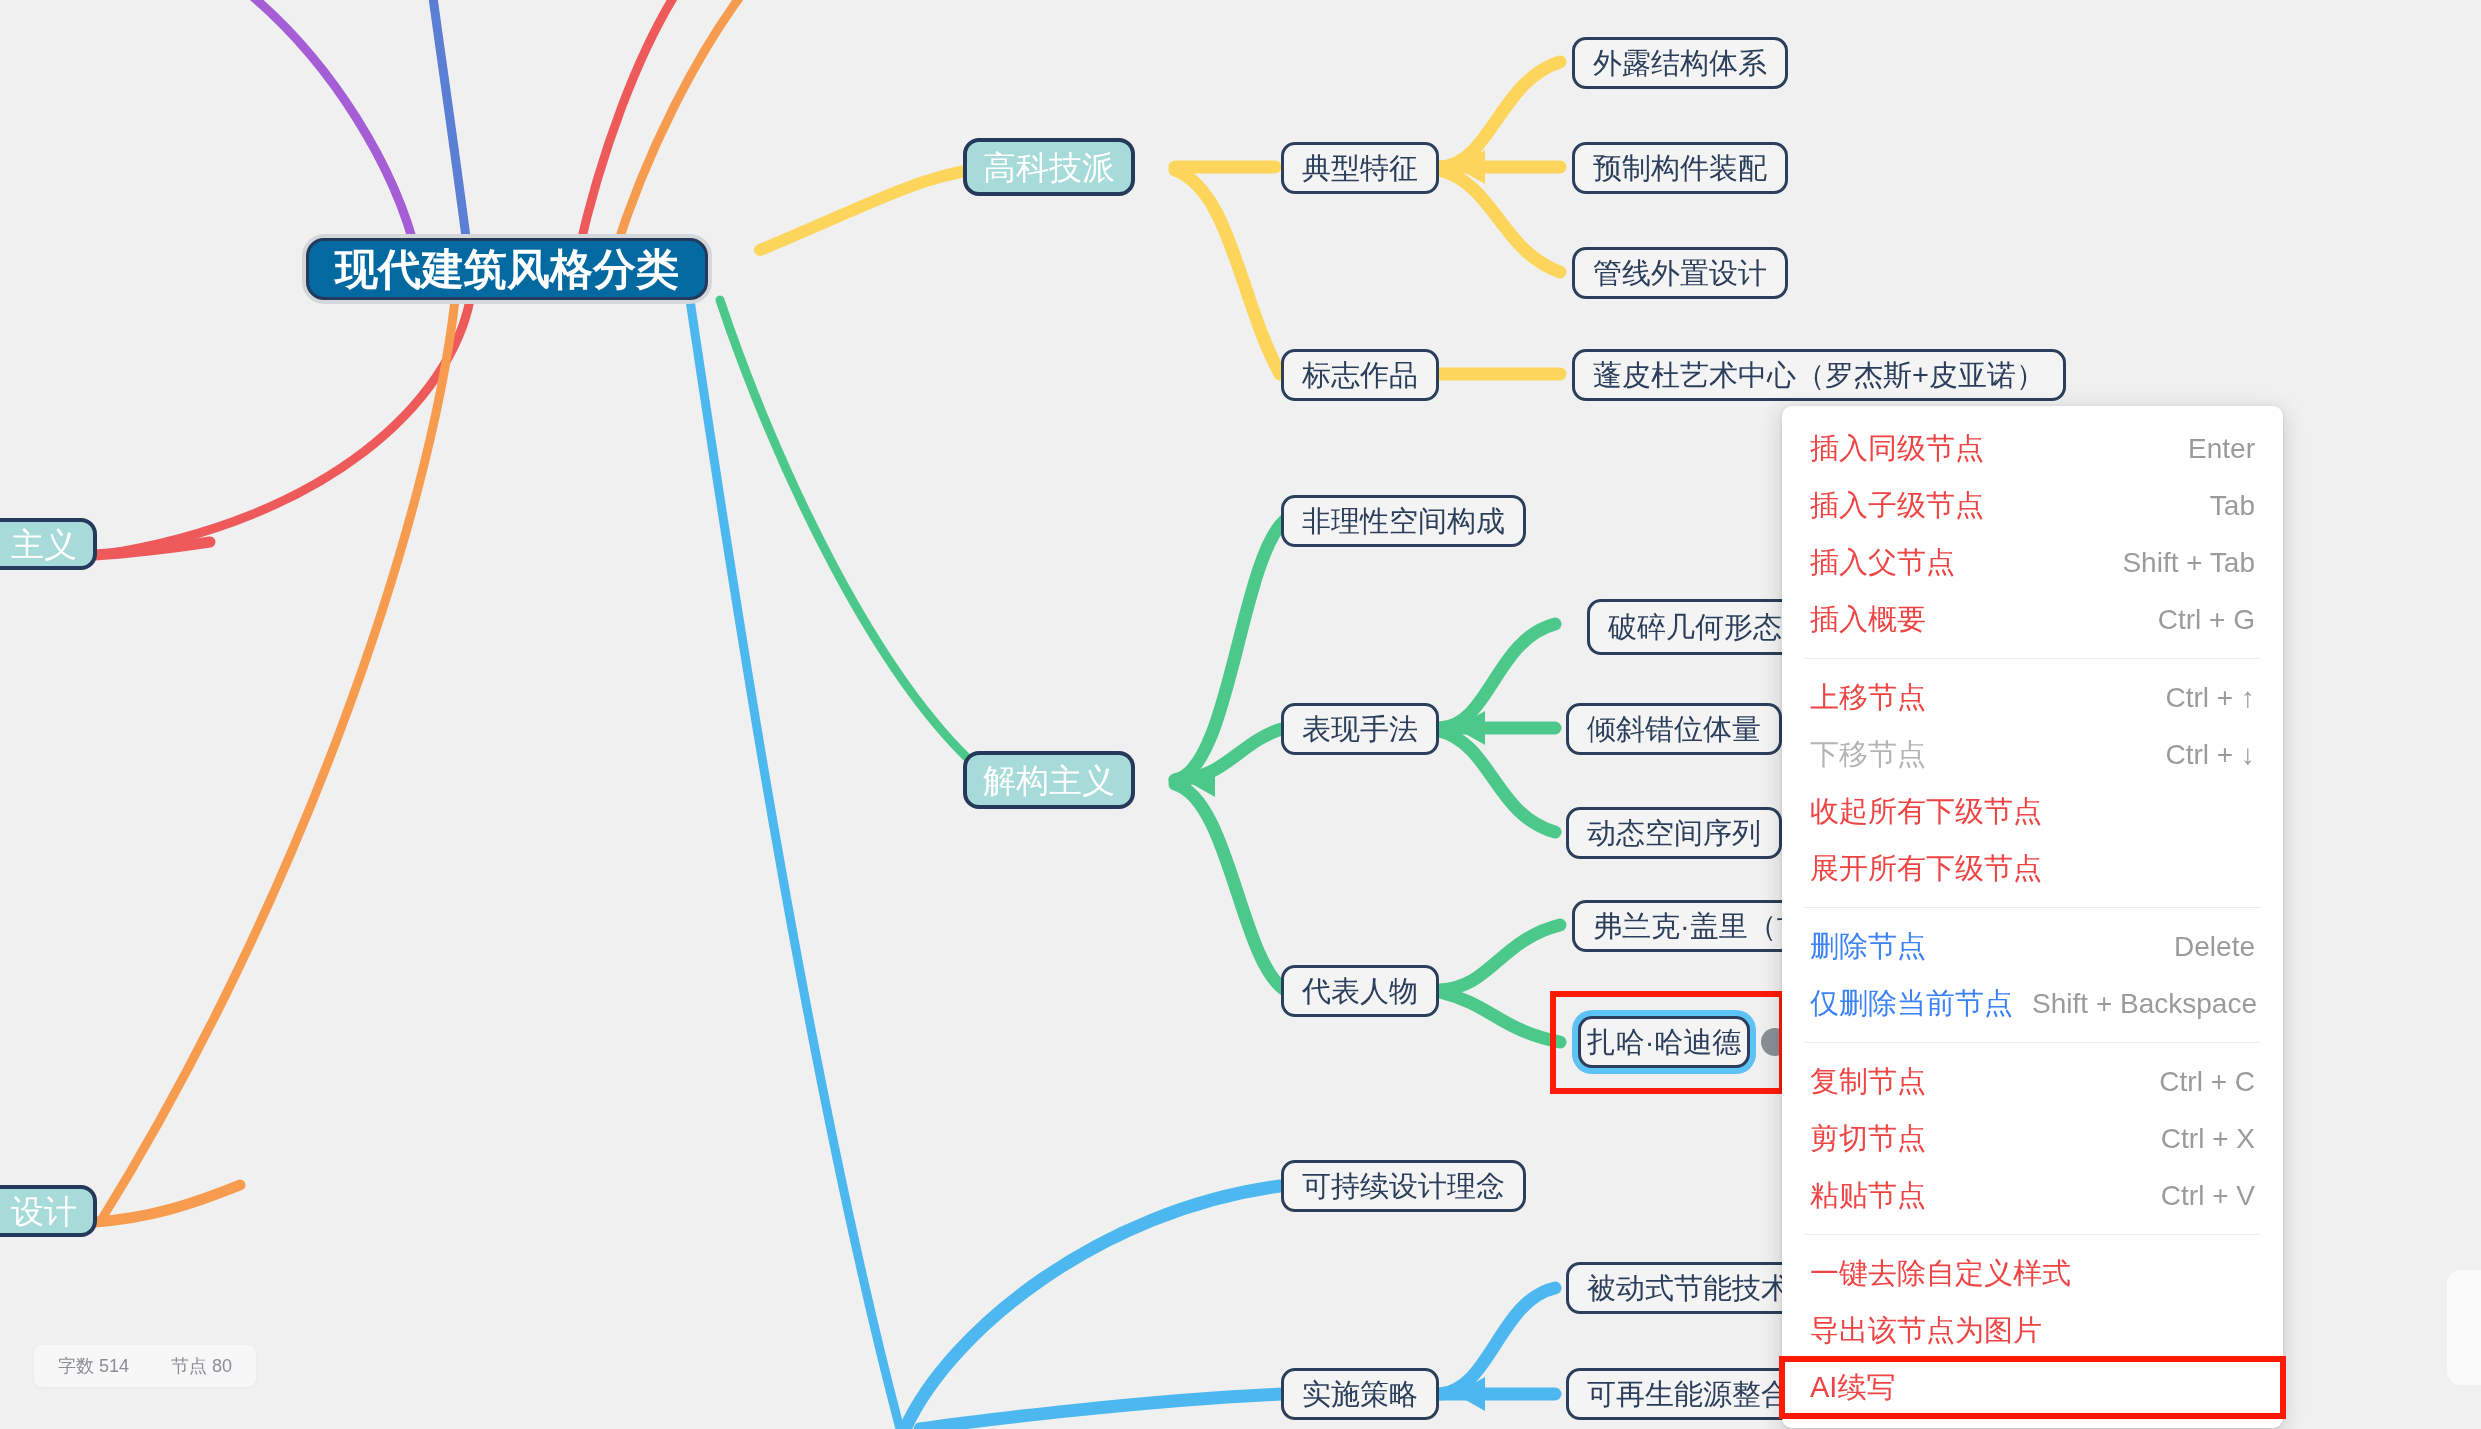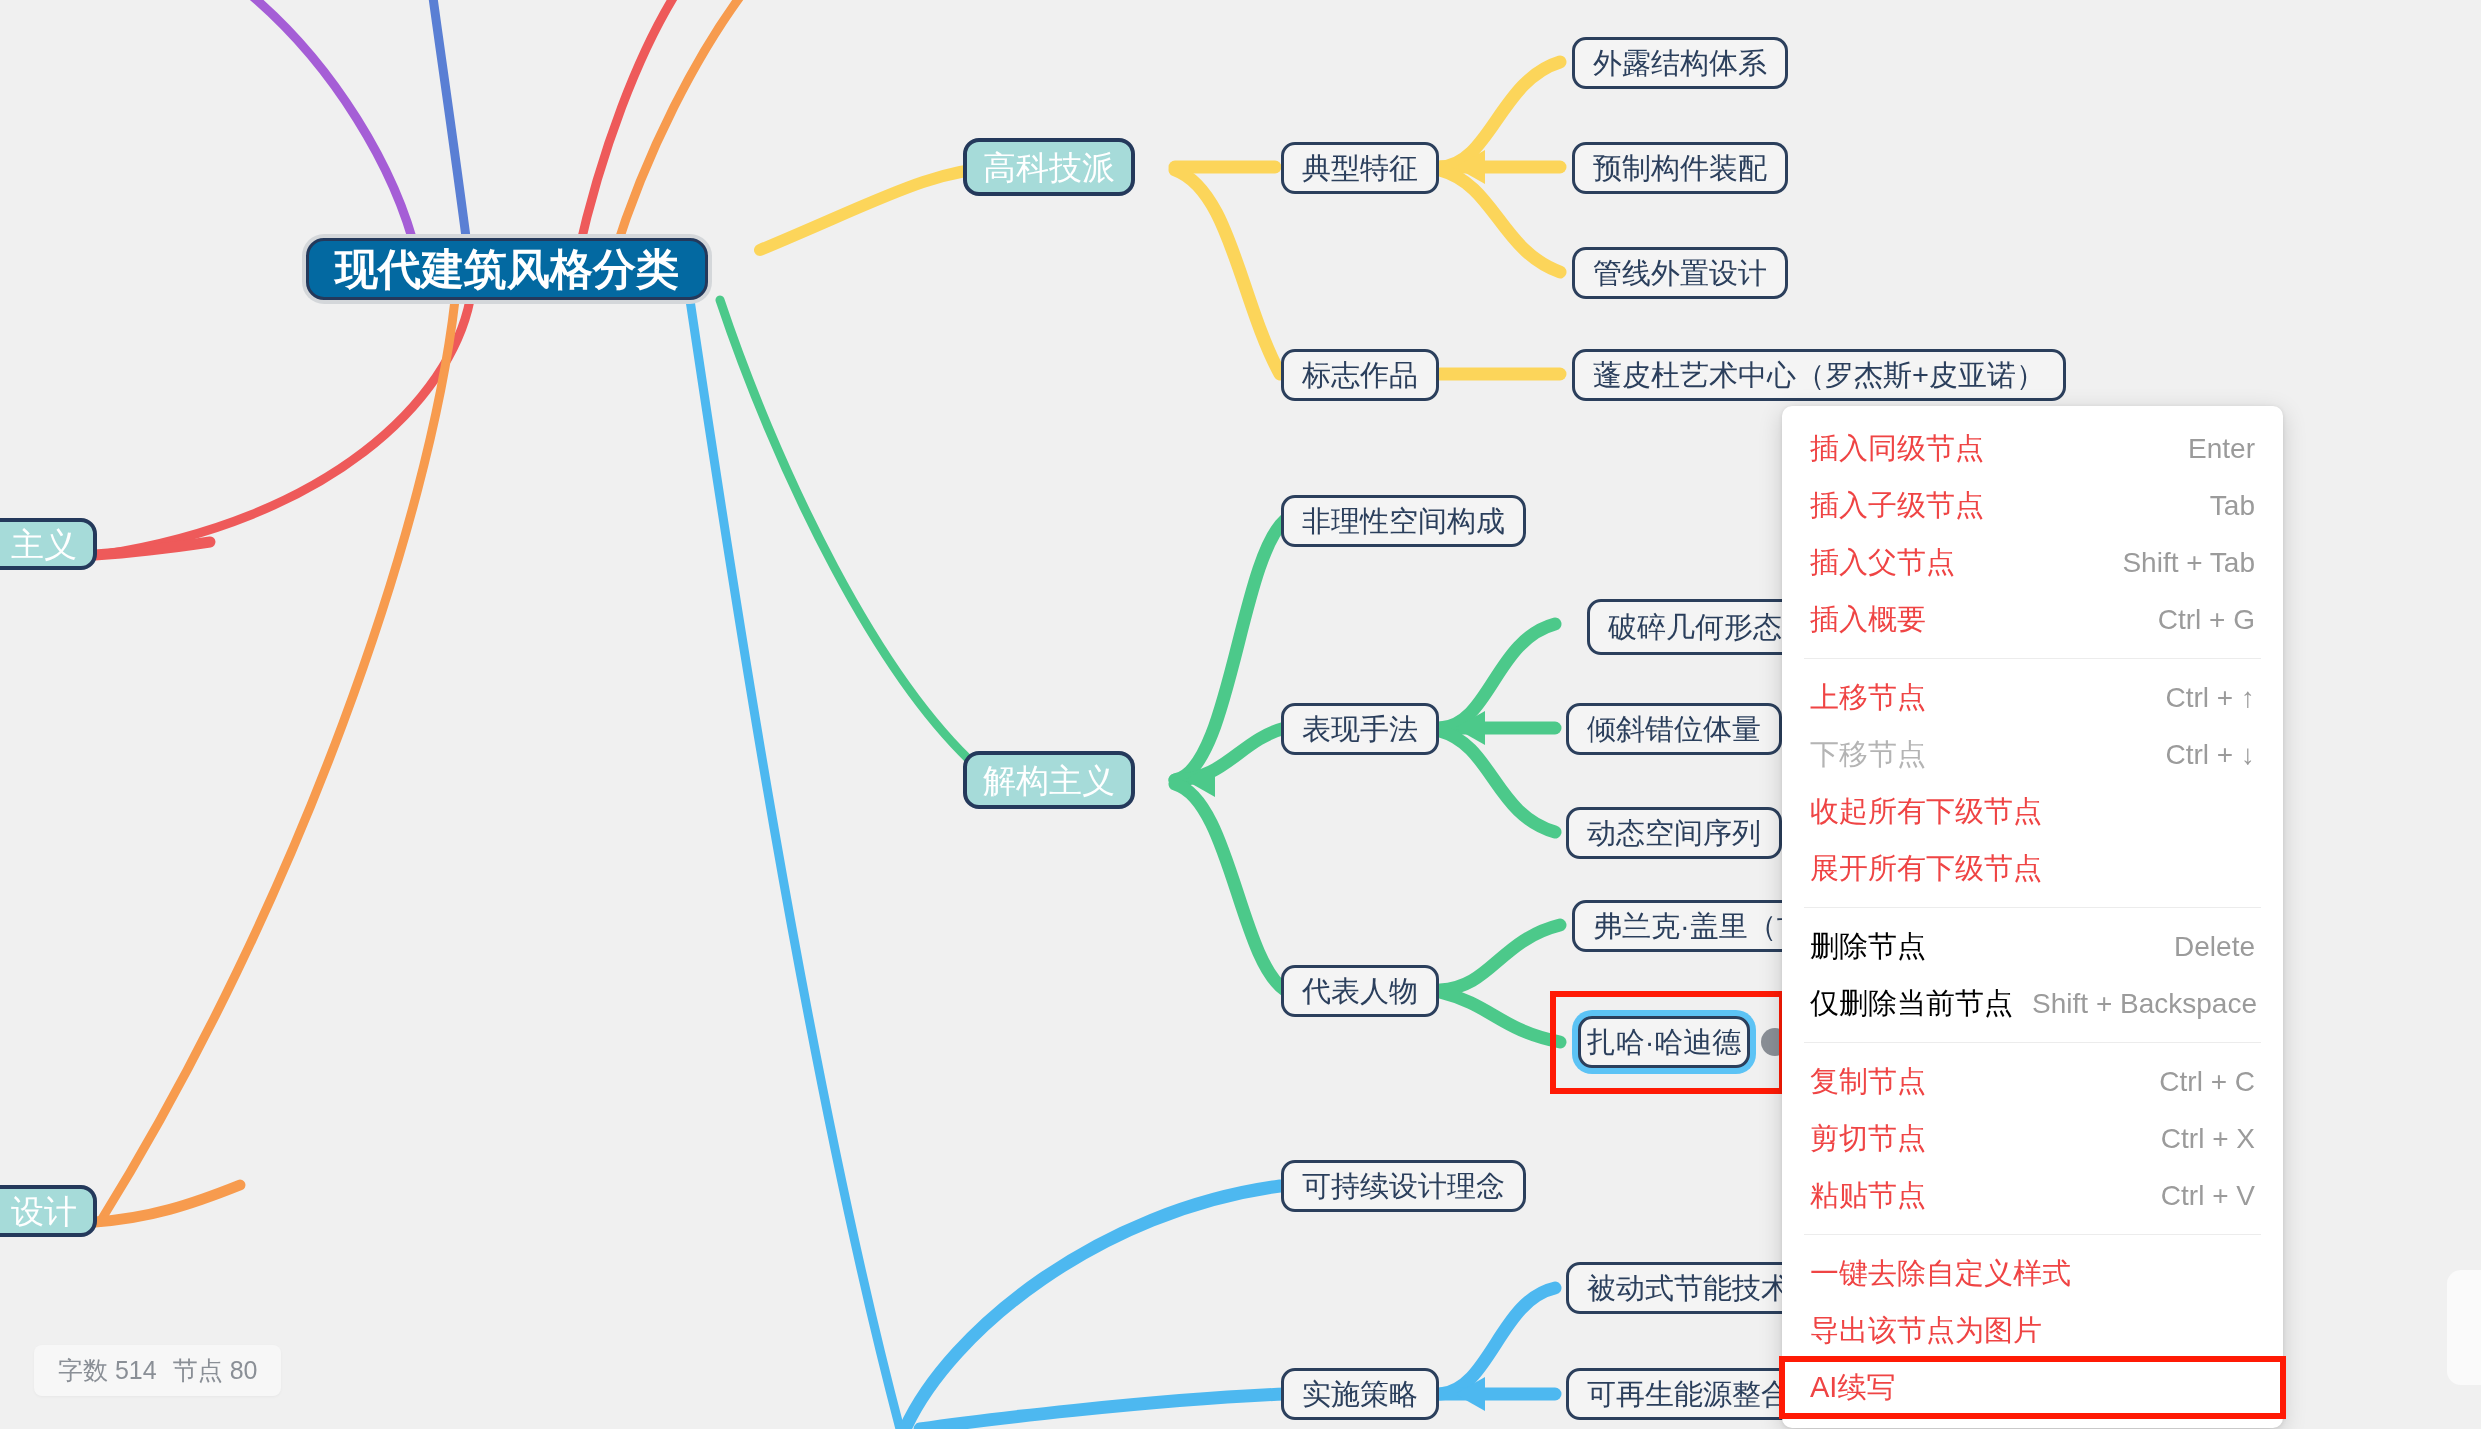--- a/index.html
+++ b/index.html
@@ -61,22 +61,22 @@
     background:#8a8f96;
   }
 
   
   #statusbar{
     position:absolute;left:34px;top:1345px;
     background:#f7f7f7;
     border-radius:8px;
     padding:9px 24px;
     color:#8a8f96;
-    font-size:25px;
-    display:flex;gap:16px;align-items:center;
+    font-size:18px;
+    display:flex;gap:42px;align-items:center;
     box-shadow:0 1px 3px rgba(0,0,0,.04);
   }
   #statusbar .num{color:#8a8f96;}
 
   
   #right-panel{
     position:absolute;right:0;top:1270px;
     width:34px;height:115px;
     background:#fafafa;
     border-radius:14px 0 0 14px;
@@ -96,21 +96,21 @@
   }
   .mi{
     display:flex;align-items:center;justify-content:space-between;
     padding:0 28px;
     height:57px;
     box-sizing:border-box;
     white-space:nowrap;
   }
   .mi .lbl{color:#ef4444;}
   .mi .sc{color:#9b9b9b;font-size:28px;}
-  .mi.danger .lbl{color:#000000;text-align:center;}
+  .mi.danger .lbl{color:#3b82f6;text-align:center;}
   .mi.disabled .lbl{color:#b4b4b4;}
   .mi.tight{padding-right:26px;}
   .sep{height:1px;background:#ececec;margin:10px 22px;}
   .mi.highlight{
     outline:6px solid #ff1a05;
     outline-offset:-3px;
   }
 </style>
 </head>
 <body>

